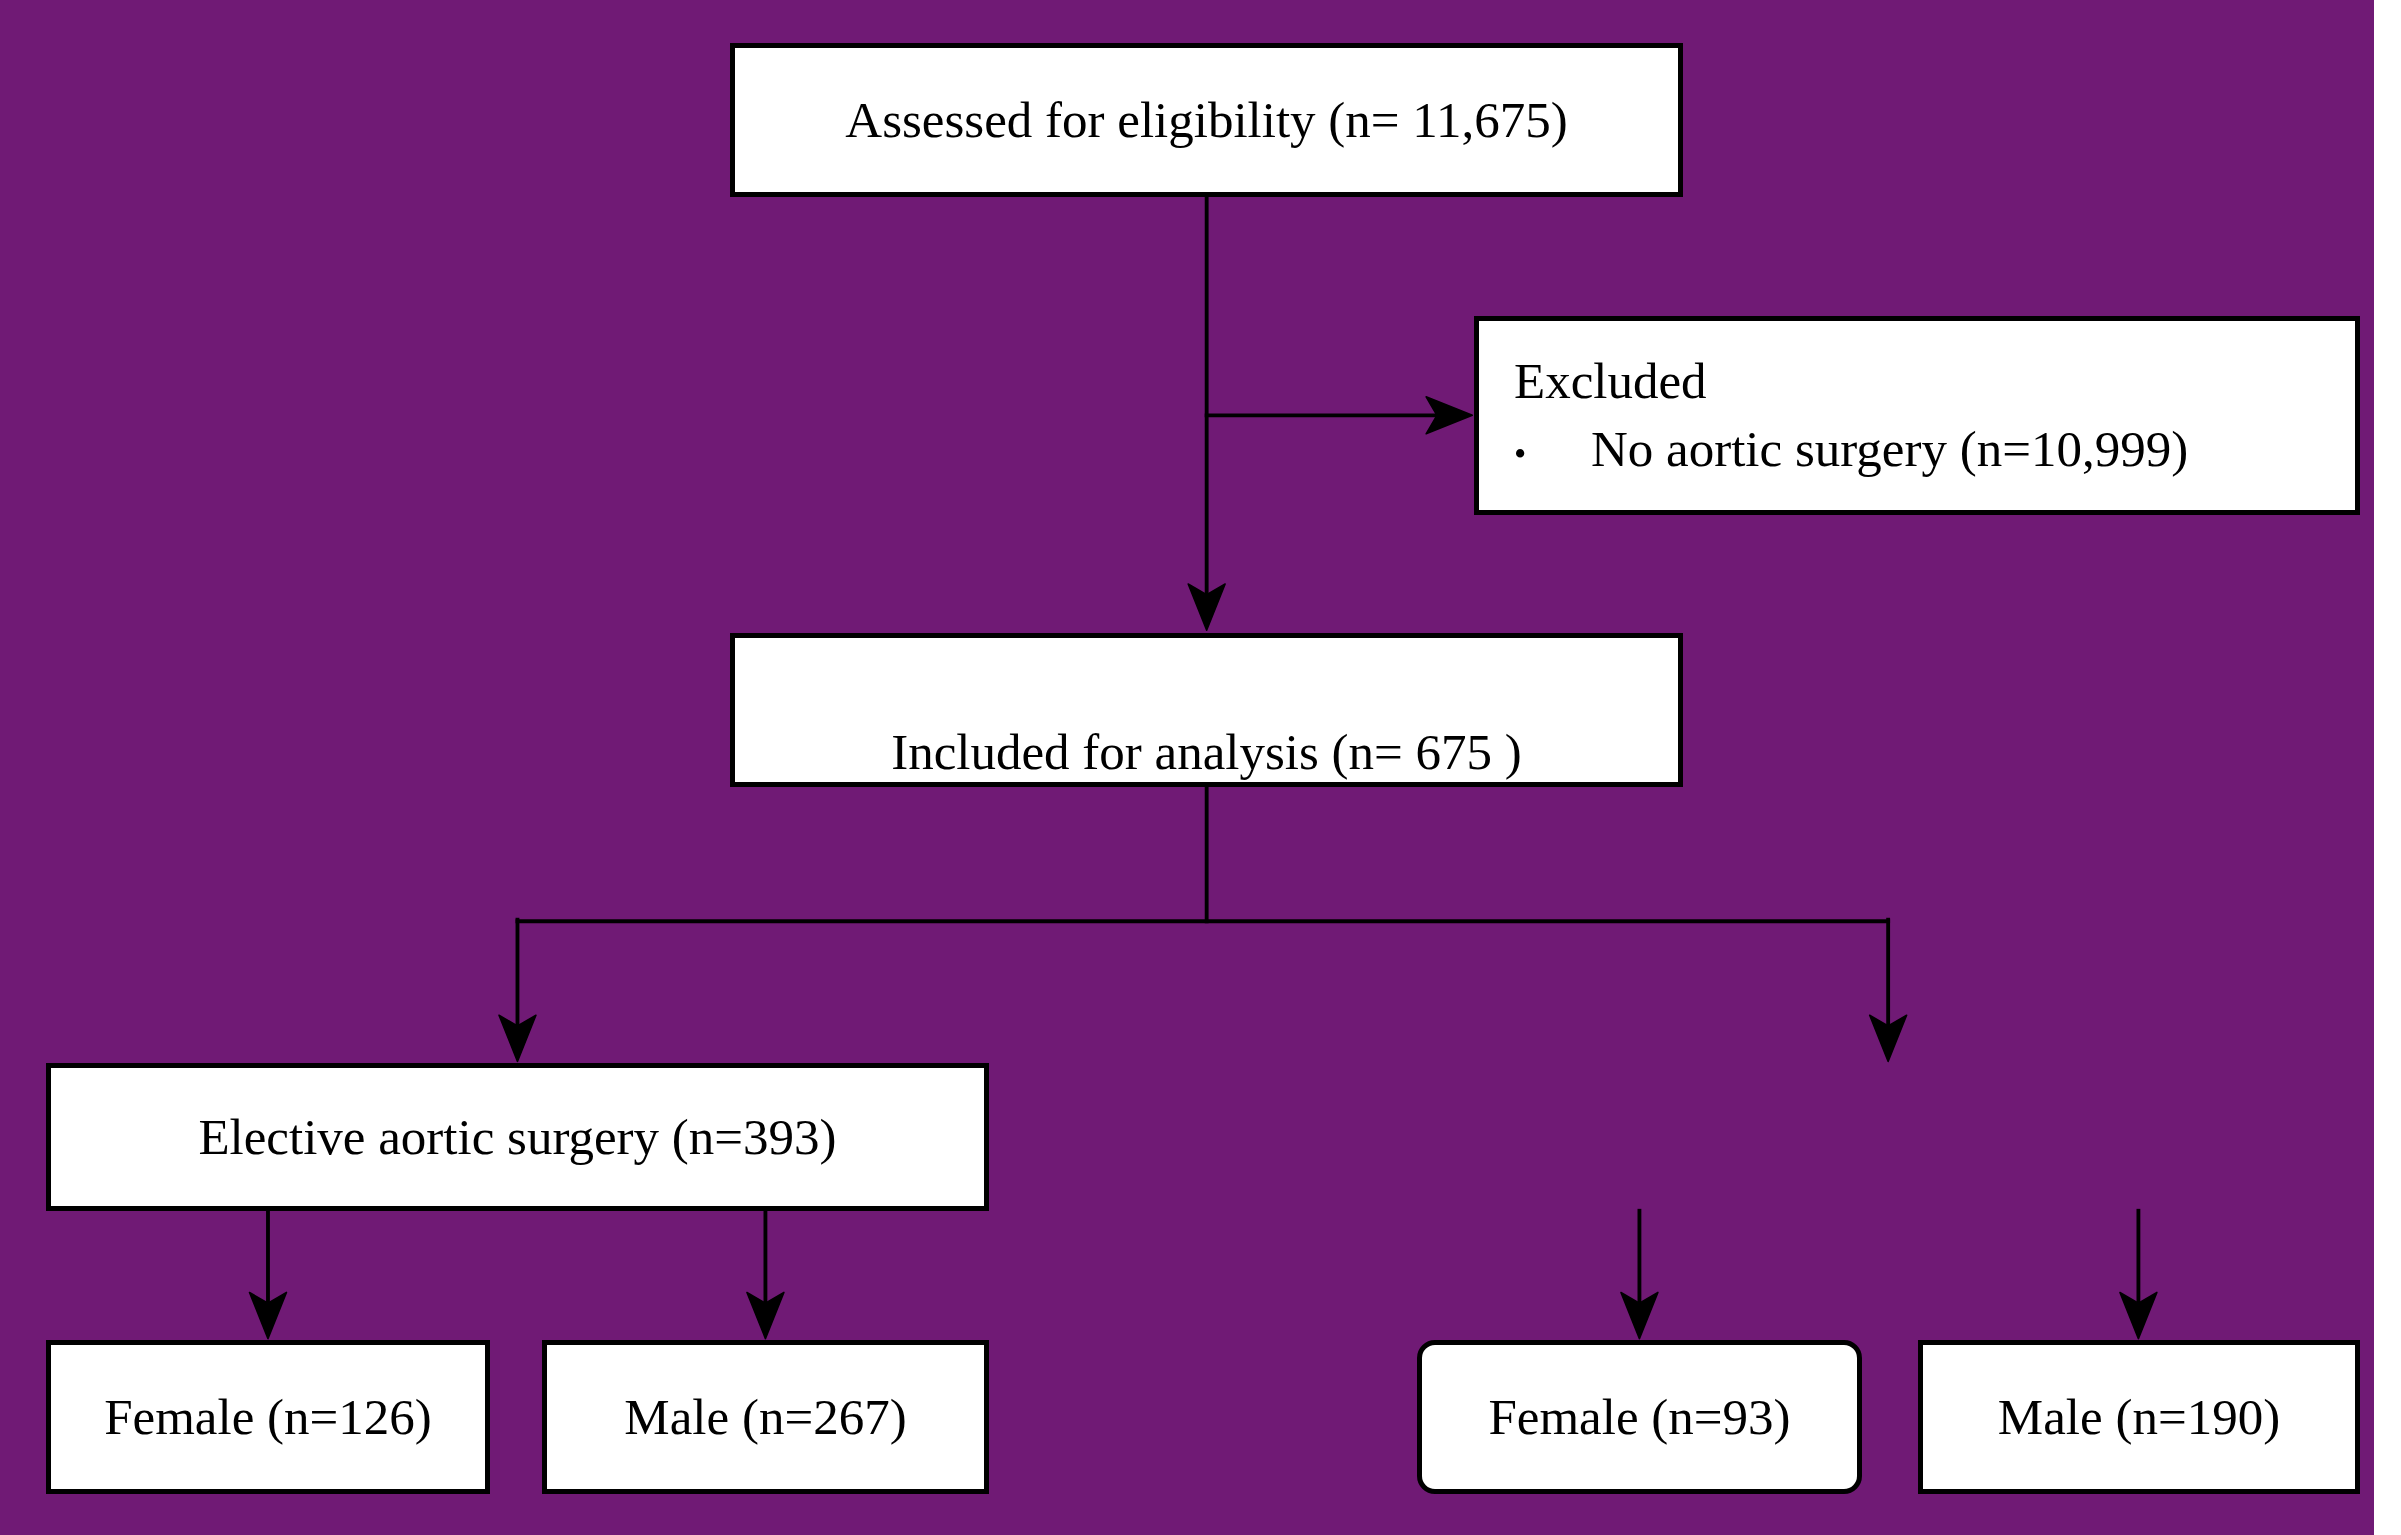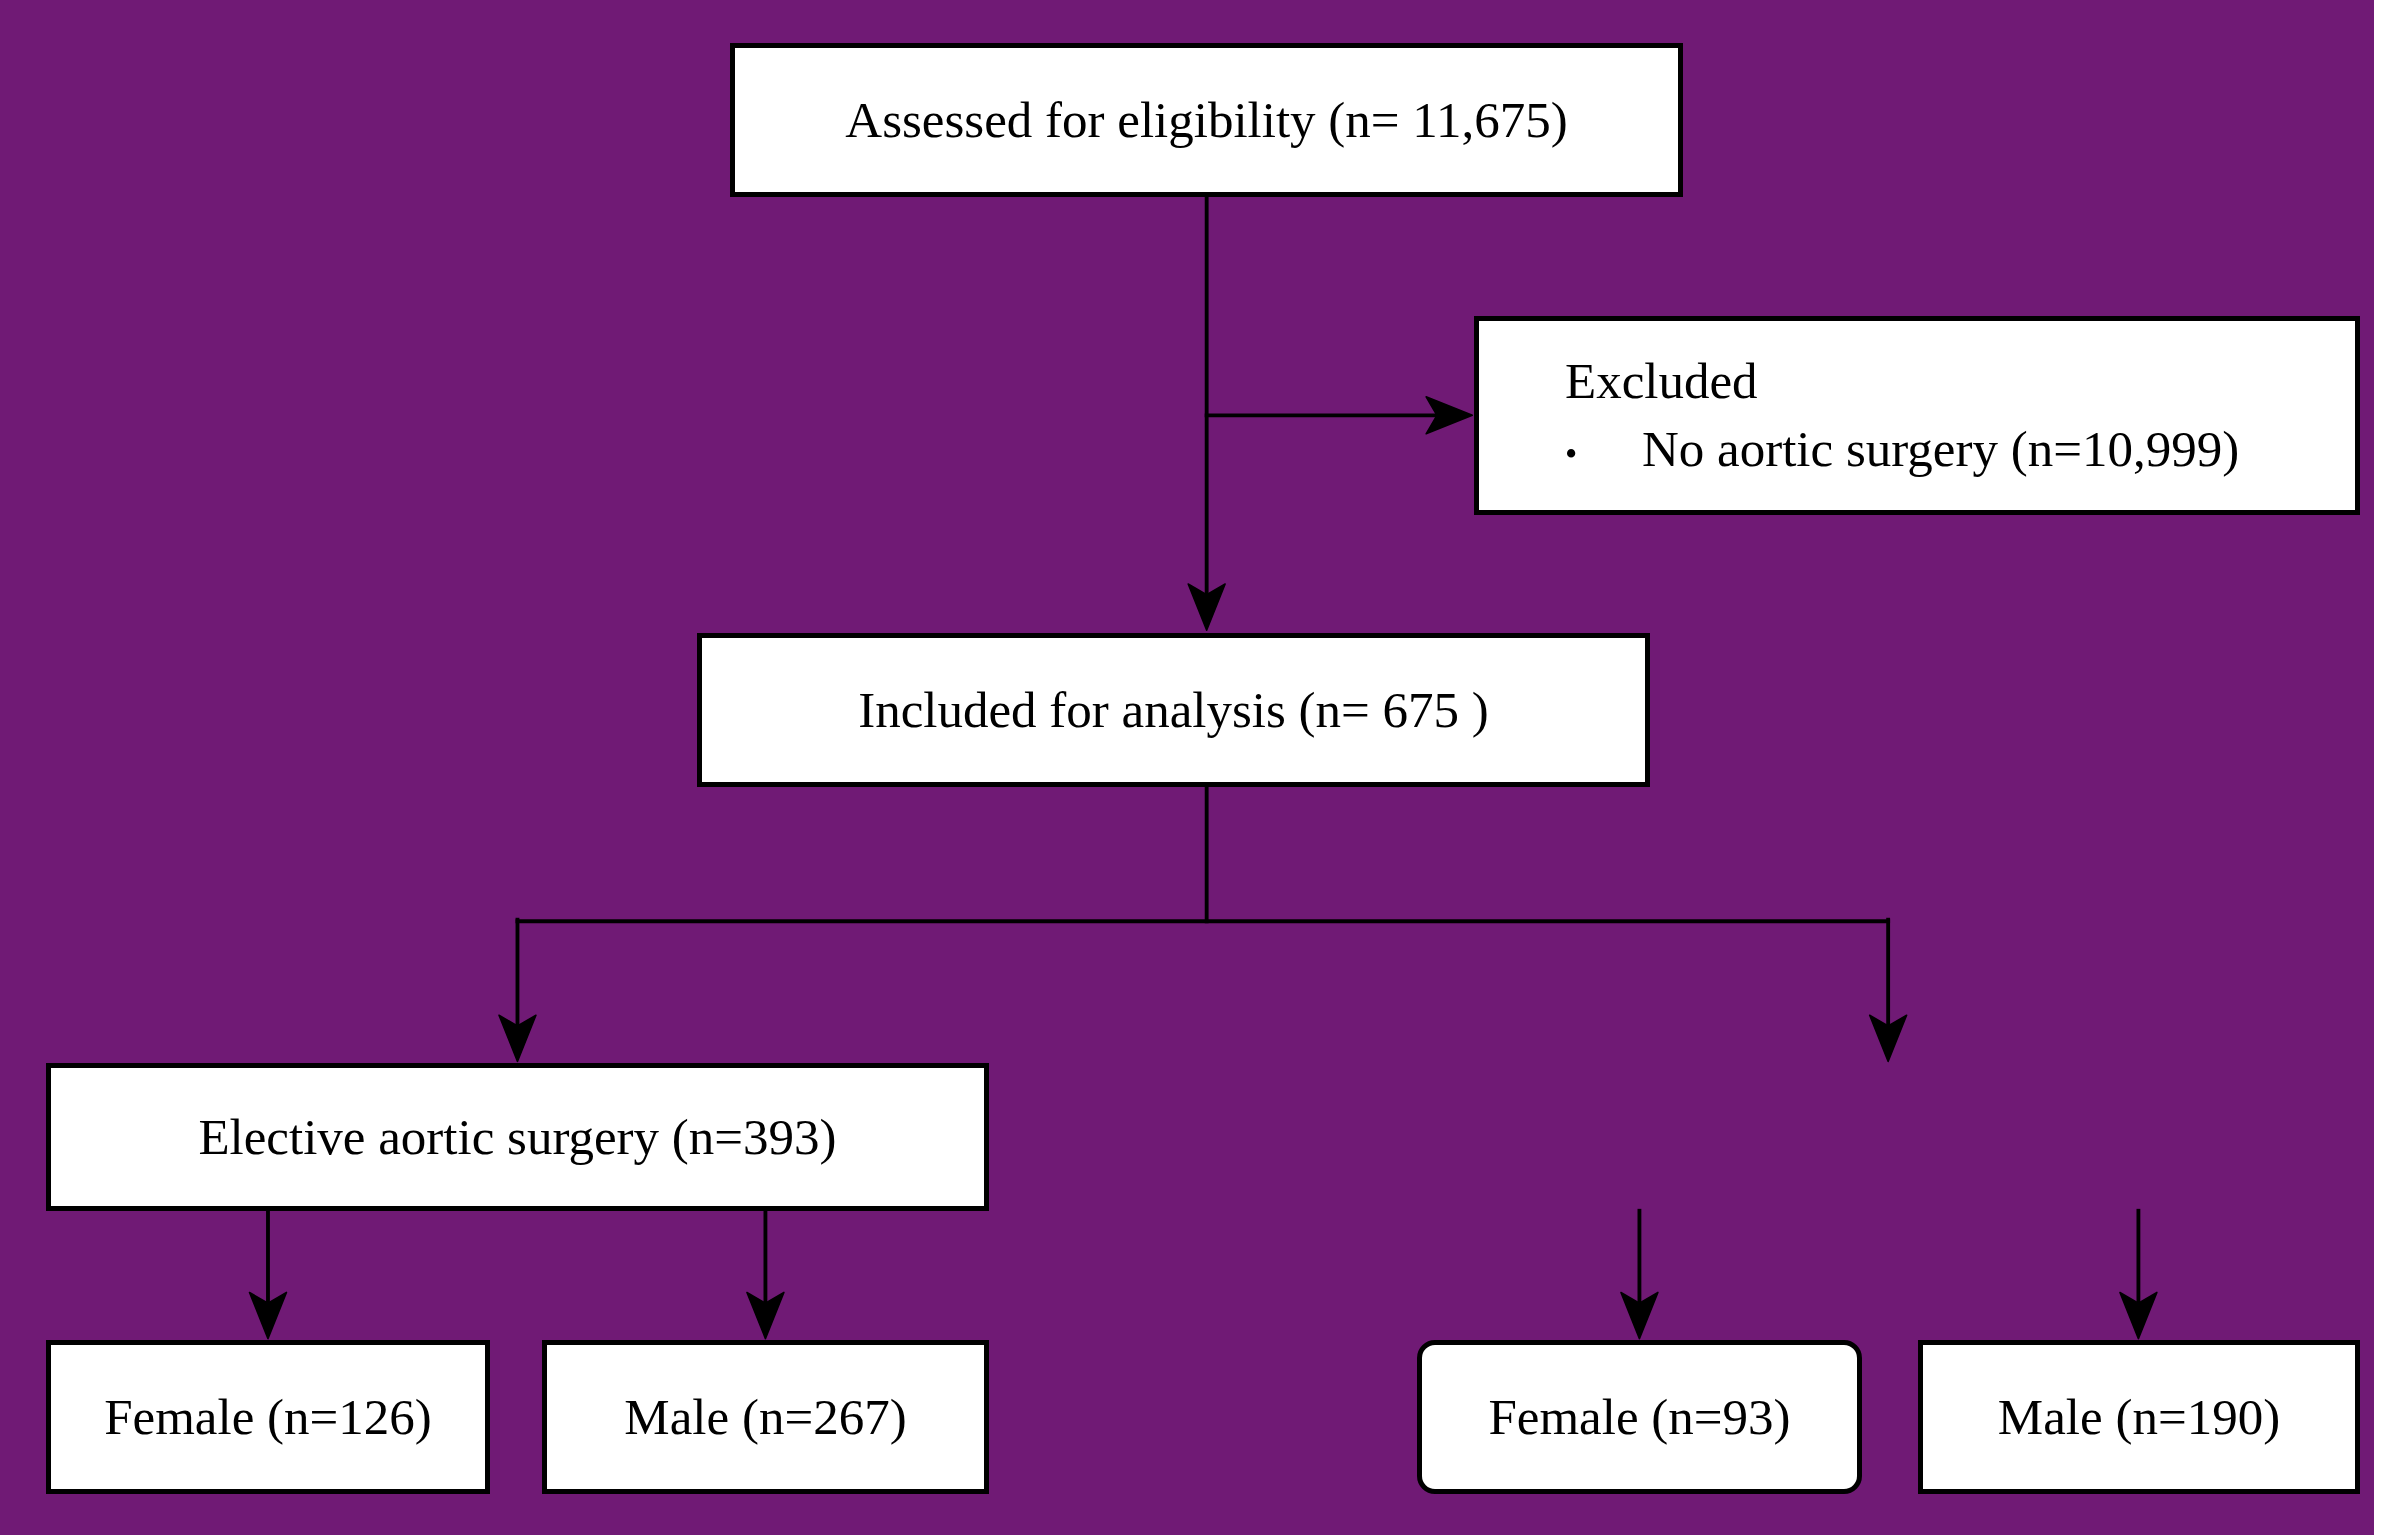--- a/index.html
+++ b/index.html
@@ -42,21 +42,21 @@
   .label {
     font-size: 51px;
     line-height: 1.15;
     color: #000000;
   }
   .node.excluded {
     justify-content: flex-start;
   }
   .exc-inner {
     width: 100%;
-    padding-left: 86px;
+    padding-left: 35px;
     padding-right: 15.4px;
     text-align: left;
   }
   .exc-title {
     font-size: 51px;
     line-height: 1.15;
   }
   .exc-item {
     margin-top: 9.2px;
     display: flex;
@@ -113,21 +113,21 @@
   <div class="node excluded" style="left:1474px; top:316px; width:886px; height:199px;">
     <div class="exc-inner">
       <div class="exc-title">Excluded</div>
       <div class="exc-item">
         <span class="bullet">•</span>
         <span class="exc-text">No aortic surgery (n=10,999)</span>
       </div>
     </div>
   </div>
 
-  <div class="node" style="left:697px; top:633px; width:953px; height:154px;">
+  <div class="node" style="left:730px; top:633px; width:953px; height:154px;align-items:flex-end;">
     <span class="label">Included for analysis (n= 675 )</span>
   </div>
 
   <div class="node" style="left:46px; top:1063px; width:943px; height:148px;">
     <span class="label">Elective aortic surgery (n=393)</span>
   </div>
 
 
   <div class="node" style="left:46px; top:1340px; width:444px; height:154px;text-align:center;">
     <span class="label">Female (n=126)</span>

